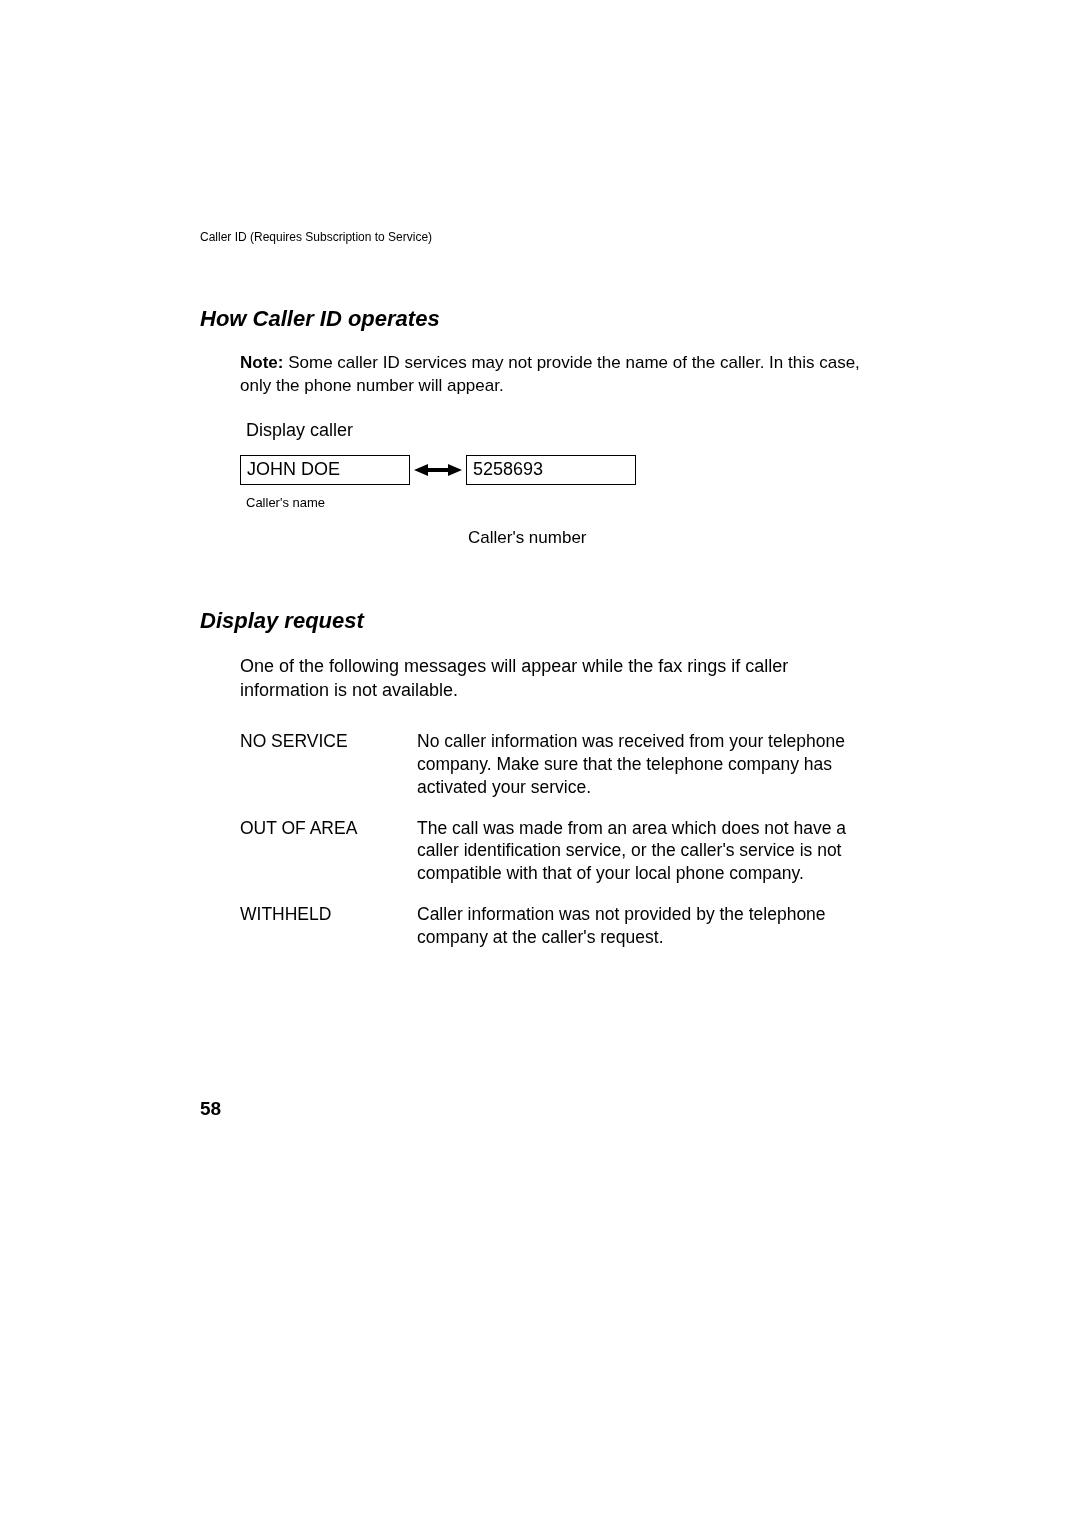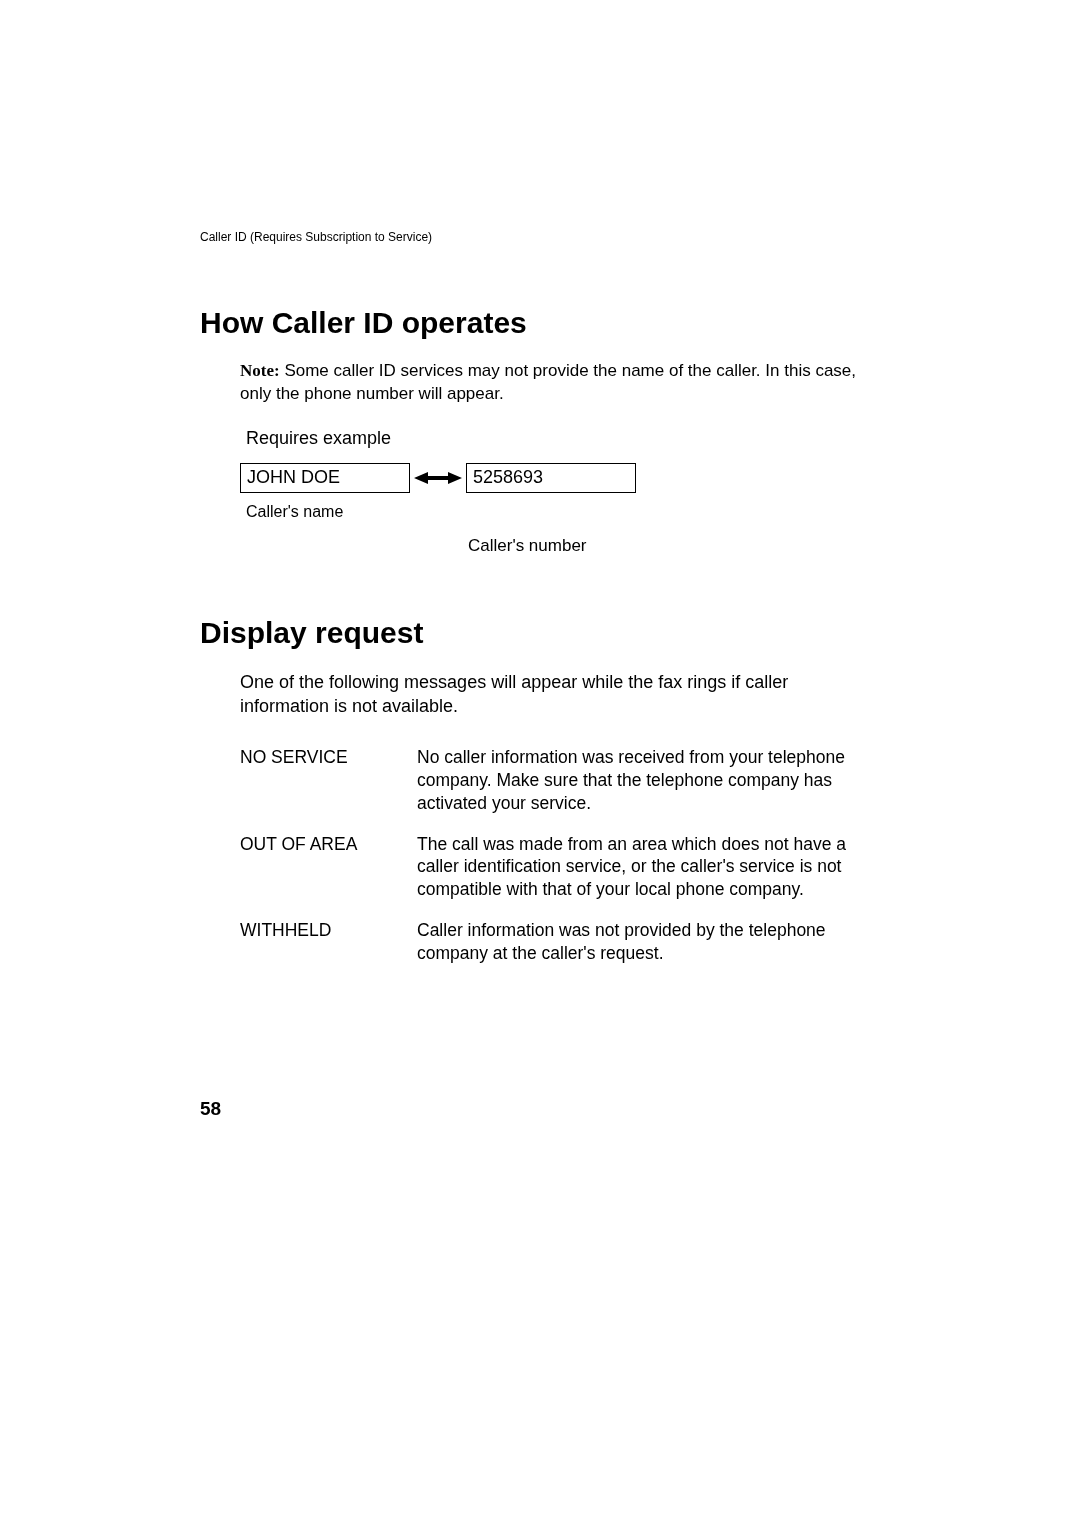--- a/index.html
+++ b/index.html
@@ -16,41 +16,41 @@
       color: #000;
     }
     .page {
       padding: 230px 190px 0 200px;
     }
     .header-text {
       font-size: 12px;
       margin-bottom: 62px;
     }
     .section-heading {
-      font-size: 30px;
+      font-size: 22px;
       font-weight: bold;
+      font-style: italic;
       margin-bottom: 20px;
     }
     .body-indent {
       margin-left: 40px;
       margin-right: 20px;
     }
     .para {
       font-size: 18px;
       line-height: 1.35;
       margin-bottom: 18px;
     }
     .note {
       font-size: 17px;
       line-height: 1.35;
       margin-bottom: 22px;
     }
     .note-label {
       font-weight: bold;
-      font-family: Liberation Serif, serif;
     }
     .display-example-label {
       font-size: 18px;
       margin-bottom: 14px;
       margin-left: 6px;
     }
     .display-example {
       display: flex;
       align-items: center;
       margin-bottom: 10px;
@@ -70,21 +70,21 @@
       align-items: center;
       justify-content: center;
     }
     .caption-row {
       display: flex;
       margin-bottom: 60px;
     }
     .caption-left {
       width: 170px;
       padding-left: 6px;
-      font-size: 16px;
+      font-size: 13px;
     }
     .caption-spacer {
       width: 56px;
     }
     .caption-right {
       font-size: 17px;
       padding-left: 2px;
       margin-top: 33px;
     }
     .msg-intro {
@@ -130,21 +130,21 @@
   <div class="header-text">Caller ID (Requires Subscription to Service)</div>
 
   <div class="section-heading">How Caller ID operates</div>
 
   <div class="body-indent">
 
     <div class="note">
       <span class="note-label">Note:</span><span> Some caller ID services may not provide the name of the caller. In this case, only the phone number will appear.</span>
     </div>
 
-    <div class="display-example-label">Requires example</div>
+    <div class="display-example-label">Display caller</div>
 
     <div class="display-example">
       <div class="display-box">JOHN DOE</div>
       <div class="arrow-container">
         <svg width="48" height="14" viewBox="0 0 48 14">
           <polygon points="0,7 14,1 14,5 24,5 24,9 14,9 14,13" fill="#000"></polygon>
           <polygon points="48,7 34,1 34,5 24,5 24,9 34,9 34,13" fill="#000"></polygon>
         </svg>
       </div>
       <div class="display-box">5258693</div>

